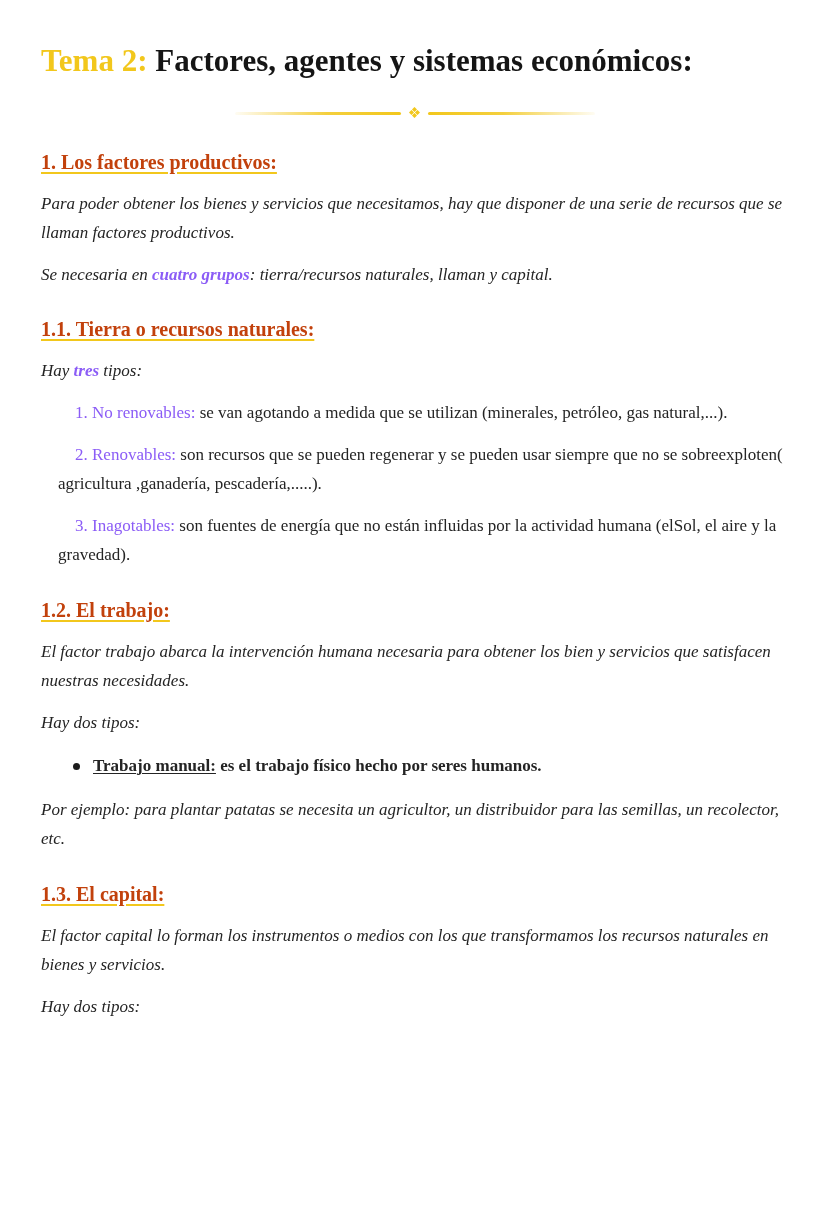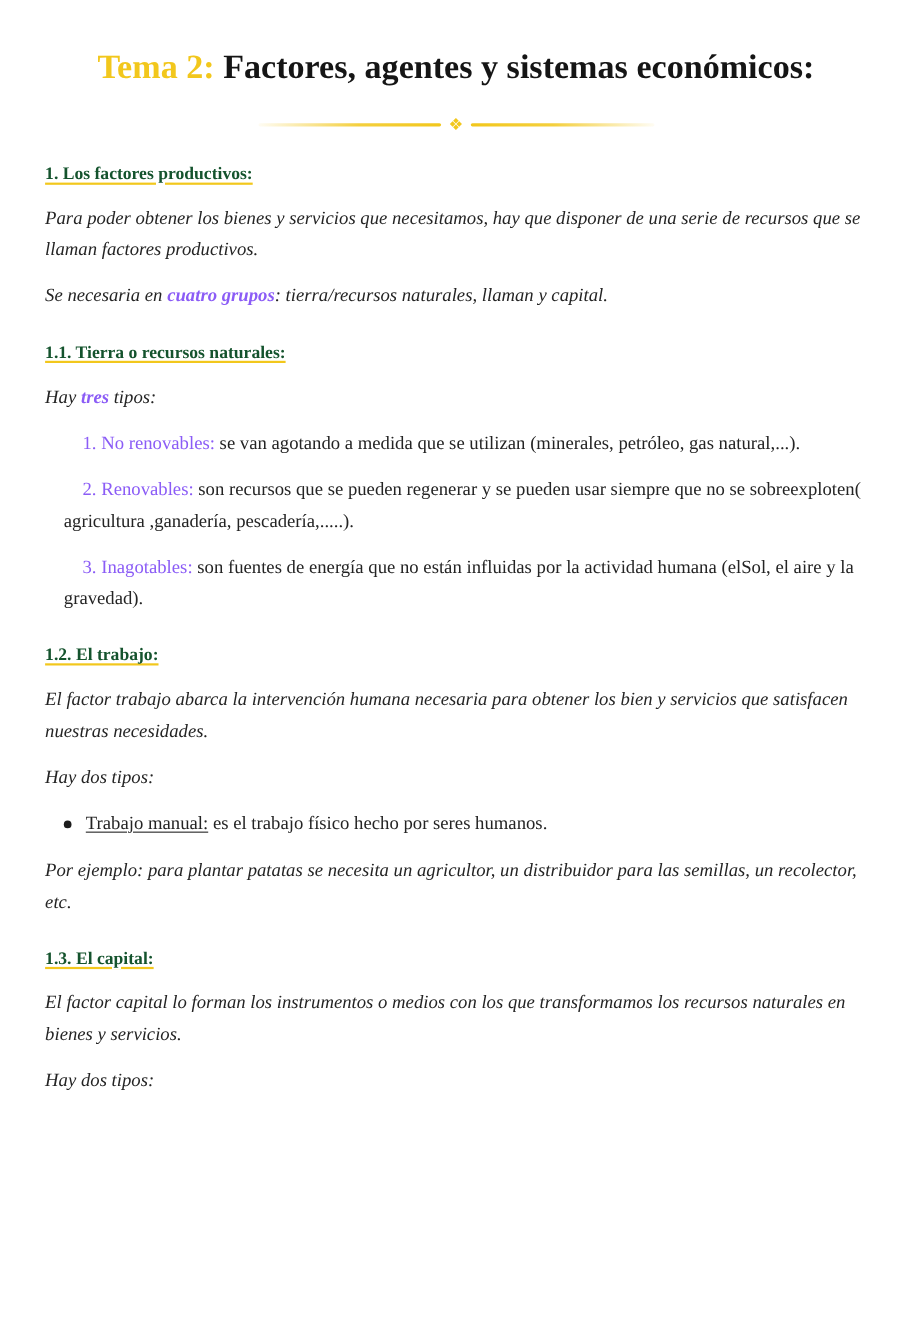--- a/index.html
+++ b/index.html
@@ -12,21 +12,21 @@
     font-family: "Liberation Serif", "DejaVu Serif", serif;
     font-size: 17px;
     line-height: 1.7;
     color: #242424;
     overflow: hidden;
   }
 
   
   .doc-title {
     margin: 0;
-    text-align: center;
+    text-align: left;
     font-size: 31px;
     line-height: 1.25;
     font-weight: 700;
     color: #151515;
   }
   .doc-title .accent { color: #f2c71c; }
 
   
   .divider {
     margin: 24px auto 0;
@@ -51,24 +51,24 @@
   .divider .ornament {
     color: #f2c71c;
     font-family: "DejaVu Sans", sans-serif;
     font-size: 15px;
     line-height: 1;
   }
 
   
   h2.sec-heading {
     margin: 27px 0 15px 0;
-    font-size: 16px;
+    font-size: 20px;
     line-height: 1.3;
     font-weight: 700;
-    color: #14532d;
+    color: #c2410c;
     text-decoration: underline;
     text-decoration-color: #f2c71c;
     text-decoration-thickness: 1.5px;
     text-underline-offset: 3px;
   }
   h2.first { margin-top: 26px; }
 
   p { margin: 0 0 13px 0; font-style: italic; }
   .b { font-weight: 700; color: #8b5cf6; }
 
@@ -79,21 +79,22 @@
     padding-left: 17px;   
     text-indent: 17px;    
   }
   .nlist .num-label { color: #8b5cf6; }
 
   
   .blist { margin: 0 0 13px 0; padding: 0; list-style: none; }
   .blist li {
     position: relative;
     padding-left: 37px;   
-    margin: 0;
+    margin: 15px;
+    font-weight: bold;
   }
   .blist .dot {
     position: absolute;
     left: 17px;           
     top: 11px;
     width: 7px;
     height: 7px;
     border-radius: 50%;
     background: #1c1c1c;
   }

